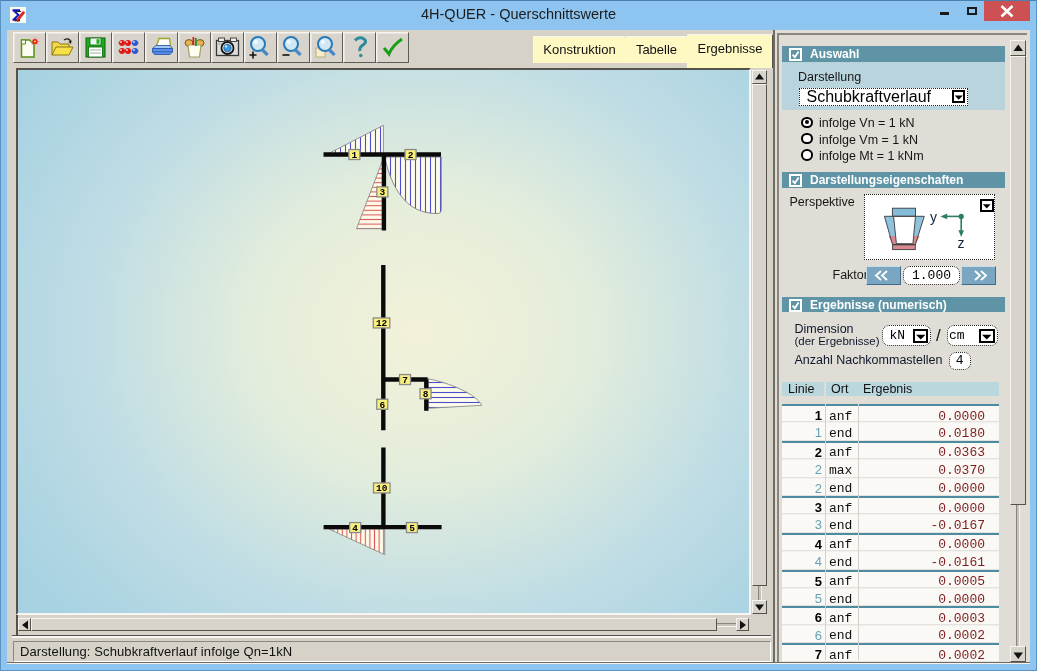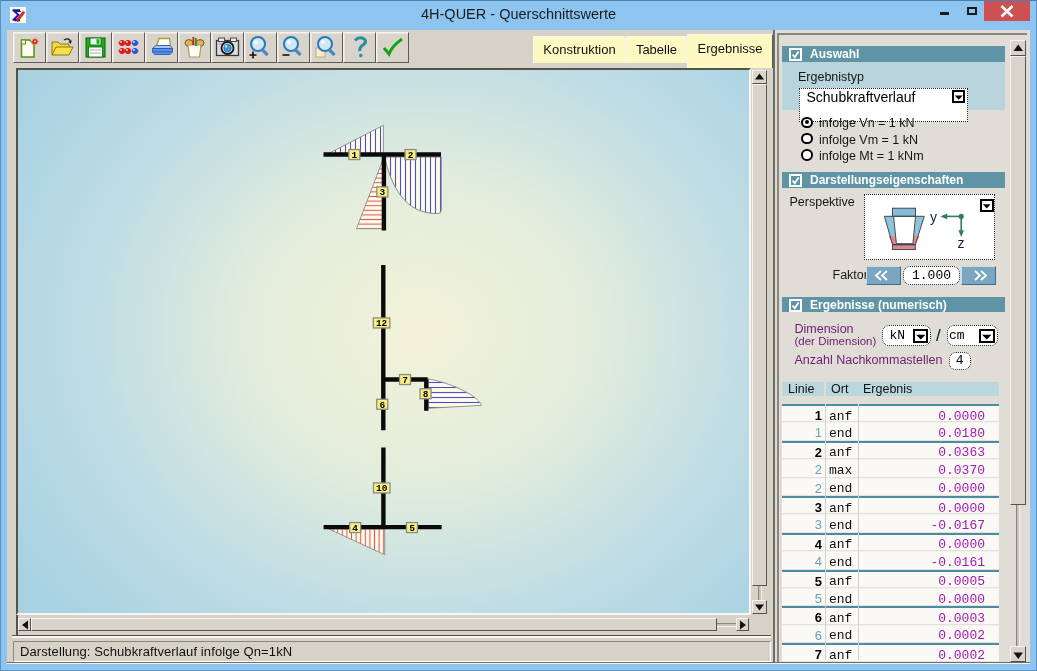--- a/index.html
+++ b/index.html
@@ -43,35 +43,35 @@
   border-top:1px solid #8a867e;border-left:1px solid #8a867e;
   border-right:1px solid #fff;border-bottom:1px solid #fff;
   font-size:13px;letter-spacing:0.1px;color:#111;line-height:19px;padding-left:6px;box-sizing:border-box;}
 
 #panelsep{left:773px;top:30px;width:2px;height:634px;background:#6e6a64;}
 .hdr{position:absolute;left:782px;width:223px;height:15.5px;background:#5e94a6;
   color:#fff;font-weight:bold;font-size:12px;line-height:16px;}
 .hdr .t{position:absolute;left:28px;top:0;}
 .subblue{position:absolute;left:782px;width:223px;background:#b9d4dc;}
 .lbl{position:absolute;font-size:12.5px;color:#161616;}
-.tlbl{position:absolute;font-size:12.5px;color:#701a75;}
+.tlbl{position:absolute;font-size:12.5px;color:#0f172a;}
 .dotbox{position:absolute;background:#fff;border:1px dotted #222;box-sizing:border-box;}
 .dar{position:absolute;border:2px solid #000;background:#fff;box-sizing:border-box;}
 .mono{font-family:"Liberation Mono",monospace;border-radius:7px;}
 .fbtn{position:absolute;width:35px;height:19px;background:#7ba6c2;
   border-top:1px solid #c9dde9;border-left:1px solid #c9dde9;
   border-right:1px solid #3f6c8a;border-bottom:1px solid #3f6c8a;box-sizing:border-box;}
 .thc{position:absolute;background:#bad7de;height:14px;font-size:12.5px;color:#111;line-height:14px;box-sizing:border-box;}
 .row{position:absolute;left:782px;width:217px;height:18.4px;background:#faf9f6;
   border-bottom:1px solid #e4e2de;border-top:1px solid #f2f1ee;box-sizing:border-box;}
 .row.anf{border-top:2px solid #4d8ba0;}
 .row .ln{position:absolute;left:0;top:2px;width:40px;text-align:right;font-size:13px;color:#68a2b6;}
 .row .ln.b{font-weight:bold;color:#000;}
 .row .ort{position:absolute;left:47px;top:2.5px;font-size:13px;color:#111;}
-.row .val{position:absolute;right:14px;top:2.5px;font-size:13px;color:#a21caf;}
+.row .val{position:absolute;right:14px;top:2.5px;font-size:13px;color:#7f1d1d;}
 .radio{position:absolute;width:7.5px;height:7.5px;border:2px solid #000;border-radius:50%;background:#fff;box-sizing:content-box;}
 .radio .dot{position:absolute;left:1.75px;top:1.75px;width:4px;height:4px;background:#000;border-radius:50%;}
 </style></head>
 <body>
 <div class="abs" id="title">4H-QUER - Querschnittswerte</div>
 <div class="abs" id="topline"></div>
 <div class="abs" id="appicon" style="left:10px;top:7px;width:16px;height:16px;"><svg width="16" height="16">
 <rect x="0" y="0" width="16" height="16" fill="#fdfbef"></rect>
 <path d="M2.5 3.2 h7.5 M3.5 3.2 l5 4.8 -5 4.8 M2.5 12.8 h7.5" fill="none" stroke="#1616c0" stroke-width="2"></path>
 <path d="M4.5 13.8 h5.5 M6 4.4 h5" stroke="#111" stroke-width="1"></path>
@@ -322,22 +322,22 @@
 <div class="abs" style="left:777px;top:35px;width:2px;height:629px;background:#8a867e;"></div>
 
 <div class="hdr" style="top:46px;">
     <svg style="position:absolute;left:7px;top:2px;" width="13" height="13">
       <rect x="1" y="1" width="11" height="11" fill="none" stroke="#fff" stroke-width="2"></rect>
       <path d="M3.6 6.6 L5.8 9.2 L9.6 3.6" stroke="#fff" stroke-width="1.8" fill="none"></path>
     </svg>
     <span class="t">Auswahl</span>
   </div>
 <div class="subblue" style="top:61.5px;height:48px;"></div>
-<div class="lbl" style="left:798px;top:70px;">Ergebnistyp</div>
-<div class="dotbox" style="left:798.5px;top:88px;width:169px;height:34px;font-size:14px;line-height:16px;"><span style="padding-left:7px;">Schubkraftverlauf</span></div>
+<div class="lbl" style="left:798px;top:70px;">Darstellung</div>
+<div class="dotbox" style="left:798.5px;top:88px;width:169px;height:18px;font-size:16px;line-height:16px;"><span style="padding-left:7px;">Schubkraftverlauf</span></div>
 <div class="dar" style="left:951.5px;top:90px;width:13.5px;height:13px;">
     <svg width="9.5" height="9" style="position:absolute;left:0px;top:0.5px;">
       <path d="M0.7 2.5 H8.8 L4.75 6.8 Z" fill="#000"></path>
     </svg>
   </div>
 <div class="radio" style="left:801px;top:116.5px;">
     <div class="dot"></div>
   </div>
 <div class="lbl" style="left:819px;top:116px;">infolge Vn = 1 kN</div>
 <div class="radio" style="left:801px;top:132.8px;"></div>
@@ -388,21 +388,21 @@
     </svg></div>
 
 <div class="hdr" style="top:296.5px;">
     <svg style="position:absolute;left:7px;top:2px;" width="13" height="13">
       <rect x="1" y="1" width="11" height="11" fill="none" stroke="#fff" stroke-width="2"></rect>
       <path d="M3.6 6.6 L5.8 9.2 L9.6 3.6" stroke="#fff" stroke-width="1.8" fill="none"></path>
     </svg>
     <span class="t">Ergebnisse (numerisch)</span>
   </div>
 <div class="tlbl" style="left:794.5px;top:321.5px;">Dimension</div>
-<div class="tlbl" style="left:794.5px;top:335px;font-size:11.5px;">(der Dimension)</div>
+<div class="tlbl" style="left:794.5px;top:335px;font-size:11.5px;">(der Ergebnisse)</div>
 <div class="dotbox mono" style="left:881.5px;top:325px;width:49.5px;height:20.5px;font-size:13px;line-height:19px;"><span style="padding-left:7px;">kN</span></div>
 <div class="dar" style="left:912.5px;top:328.5px;width:15.5px;height:14px;">
     <svg width="11.5" height="10" style="position:absolute;left:0px;top:1px;">
       <path d="M1 2.8 H10.5 L5.75 7.5 Z" fill="#000"></path>
     </svg>
   </div>
 <div class="lbl" style="left:936px;top:326px;font-size:17px;">/</div>
 <div class="dotbox mono" style="left:947px;top:325px;width:50.5px;height:20.5px;font-size:13px;line-height:19px;"><span style="padding-left:1px;">cm</span></div>
 <div class="dar" style="left:979px;top:328.5px;width:15.5px;height:14px;">
     <svg width="11.5" height="10" style="position:absolute;left:0px;top:1px;">

